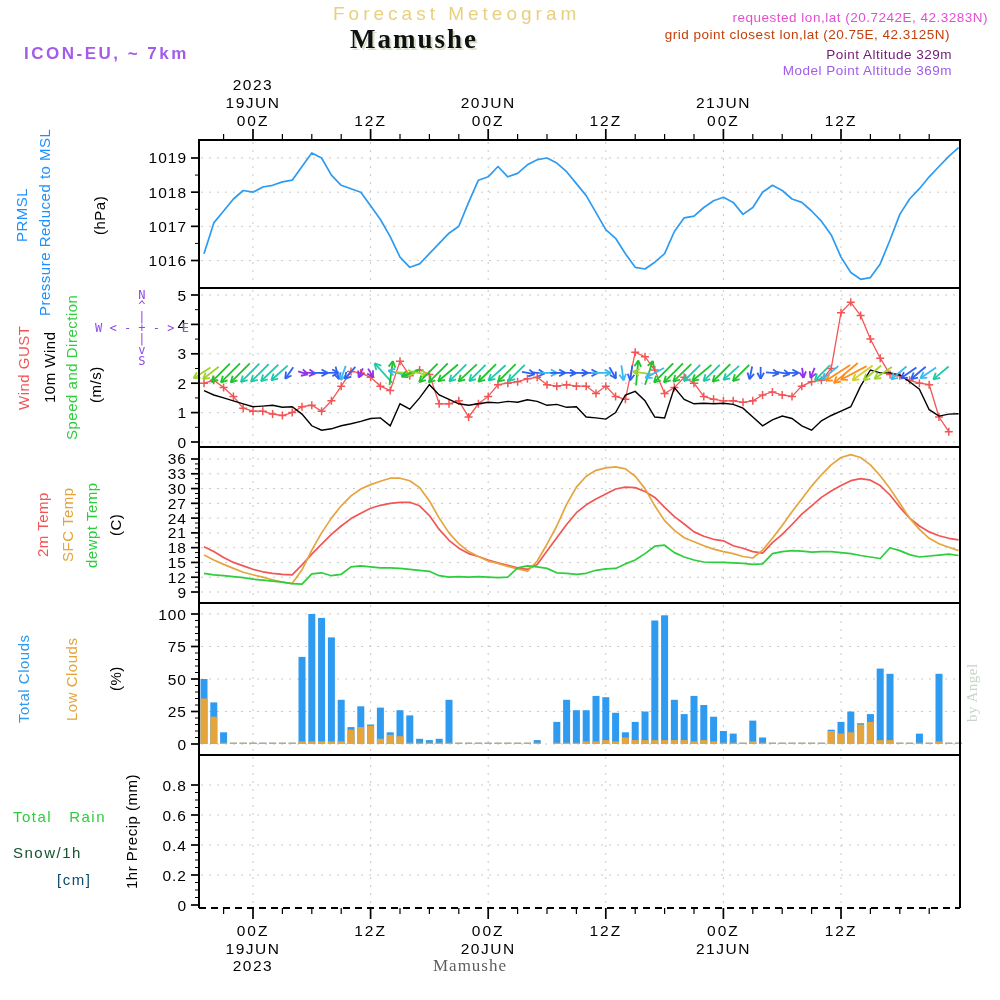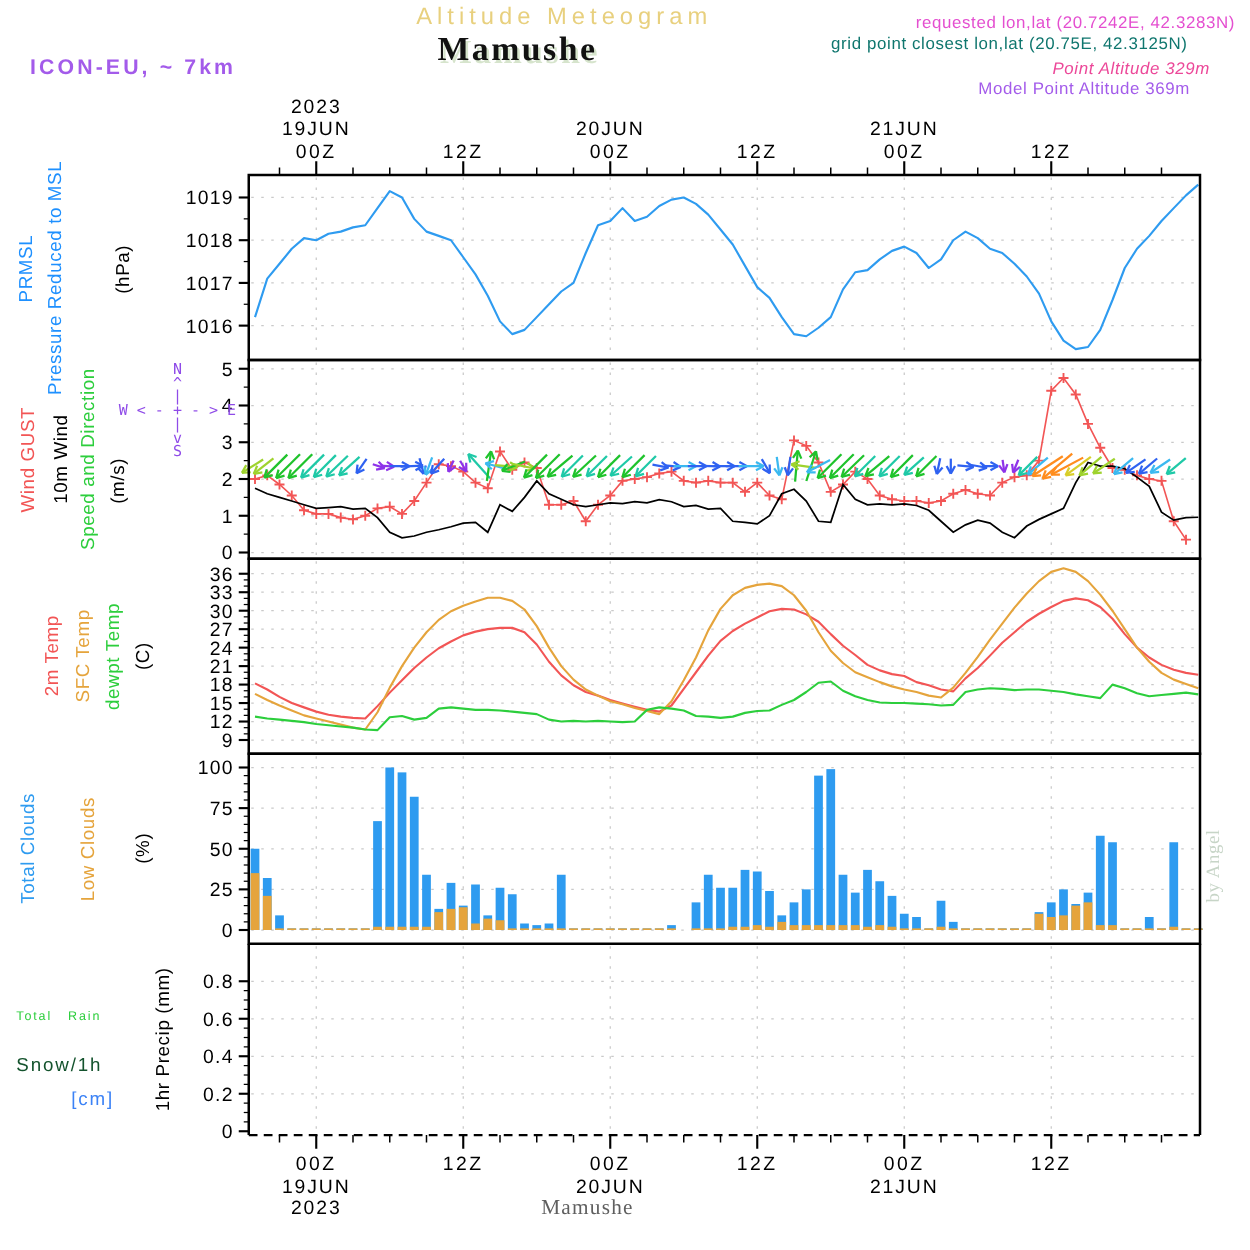--- a/index.html
+++ b/index.html
@@ -756,25 +756,25 @@
         <rect x="199" y="140" width="761" height="148" fill="none" stroke="#000" stroke-width="2"></rect>
         <rect x="199" y="288" width="761" height="159" fill="none" stroke="#000" stroke-width="2"></rect>
         <rect x="199" y="447" width="761" height="156" fill="none" stroke="#000" stroke-width="2"></rect>
         <rect x="199" y="603" width="761" height="152" fill="none" stroke="#000" stroke-width="2"></rect>
         <line x1="199" y1="755" x2="199" y2="908" stroke="#000" stroke-width="2"></line>
         <line x1="960" y1="755" x2="960" y2="908" stroke="#000" stroke-width="2"></line>
         <line x1="199" y1="908" x2="960" y2="908" stroke="#000" stroke-width="1.8" stroke-dasharray="7 5"></line>
       </g>
     </svg>
 
-  <div class="abs hdr-tan" id="hdr-title" style="color: rgb(232, 208, 126);">Altitude Meteogram</div>
+  <div class="abs hdr-tan" id="hdr-title" style="color: rgb(232, 208, 126);">Forecast Meteogram</div>
   <div class="abs station">Mamushe</div>
   <div class="abs magenta" style="right: 12px; top: 10px; color: rgb(228, 79, 208); text-align: right;" id="hdr-req">requested lon,lat (20.7242E, 42.3283N)</div>
-  <div class="abs magenta" style="right: 50px; top: 27px; color: #0f766e;" id="hdr-grid">grid point closest lon,lat (20.75E, 42.3125N)</div>
-  <div class="abs purple" style="right: 32px; top: 47px; color: #ec4899; font-style: italic;" id="hdr-palt">Point Altitude 329m</div>
+  <div class="abs magenta" style="right: 50px; top: 27px; color: #c2410c;" id="hdr-grid">grid point closest lon,lat (20.75E, 42.3125N)</div>
+  <div class="abs purple" style="right: 48px; top: 47px; color: #701a75;" id="hdr-palt">Point Altitude 329m</div>
   <div class="abs purple" style="right: 48px; top: 63px; color: rgb(163, 91, 234);" id="hdr-malt">Model Point Altitude 369m</div>
   <div class="abs model" id="hdr-model" style="color: rgb(163, 91, 234);">ICON-EU, ~ 7km</div>
 
   <div class="vlab" style="left: 10px; top: 142px; height: 146px; width: 22px; color: rgb(30, 144, 255);" id="l-prmsl">PRMSL</div>
   <div class="vlab" style="left: 33px; top: 130px; height: 185px; width: 22px; color: rgb(30, 144, 255);" id="l-pred">Pressure Reduced to MSL</div>
   <div class="vlab" style="left:88px;top:142px;height:146px;width:22px;color:#000;">(hPa)</div>
 
   <div class="vlab" style="left: 12px; top: 288px; height: 159px; width: 22px; color: rgb(242, 85, 85);" id="l-gust">Wind GUST</div>
   <div class="vlab" style="left:38px;top:288px;height:159px;width:22px;color:#000;">10m Wind</div>
   <div class="vlab" style="left: 60px; top: 288px; height: 159px; width: 22px; color: rgb(44, 206, 60);" id="l-spddir">Speed and Direction</div>
@@ -789,20 +789,20 @@
 
   <div class="vlab" style="left: 31px; top: 447px; height: 156px; width: 22px; color: rgb(242, 85, 85);" id="l-t2m">2m Temp</div>
   <div class="vlab" style="left: 56px; top: 447px; height: 156px; width: 22px; color: rgb(229, 164, 60);" id="l-tsfc">SFC Temp</div>
   <div class="vlab" style="left: 80px; top: 447px; height: 156px; width: 22px; color: rgb(44, 206, 60);" id="l-tdew">dewpt Temp</div>
   <div class="vlab" style="left:104px;top:447px;height:156px;width:22px;color:#000;">(C)</div>
 
   <div class="vlab" style="left: 12px; top: 603px; height: 152px; width: 22px; color: rgb(46, 155, 240);" id="l-totc">Total Clouds</div>
   <div class="vlab" style="left: 60px; top: 603px; height: 152px; width: 22px; color: rgb(229, 164, 60);" id="l-lowc">Low Clouds</div>
   <div class="vlab" style="left:104px;top:603px;height:152px;width:22px;color:#000;">(%)</div>
 
-  <div class="abs" style="left: 13px; top: 808px; font-size: 10px; letter-spacing: 1.5px; color: rgb(44, 206, 60);" id="l-rain">Total   Rain</div>
+  <div class="abs" style="left: 13px; top: 808px; font-size: 15px; letter-spacing: 1.5px; color: rgb(44, 206, 60);" id="l-rain">Total   Rain</div>
   <div class="abs" style="left: 13px; top: 844px; font-size: 15px; letter-spacing: 1.5px; color: #14532d;" id="l-snow">Snow/1h</div>
-  <div class="abs" style="left: 57px; top: 871px; font-size: 15px; letter-spacing: 1.5px; color: #3b82f6;" id="l-cm">[cm]</div>
+  <div class="abs" style="left: 57px; top: 871px; font-size: 15px; letter-spacing: 1.5px; color: #0c4a6e;" id="l-cm">[cm]</div>
   <div class="vlab" style="left:120px;top:755px;height:153px;width:22px;color:#000;">1hr Precip (mm)</div>
 
   <div class="vlab" id="watermark" style="color: rgb(199, 213, 199);">by Angel</div>
   <div class="abs" id="footer-station" style="color: rgb(95, 95, 95);">Mamushe</div>
 </div>
 
 </body></html>

